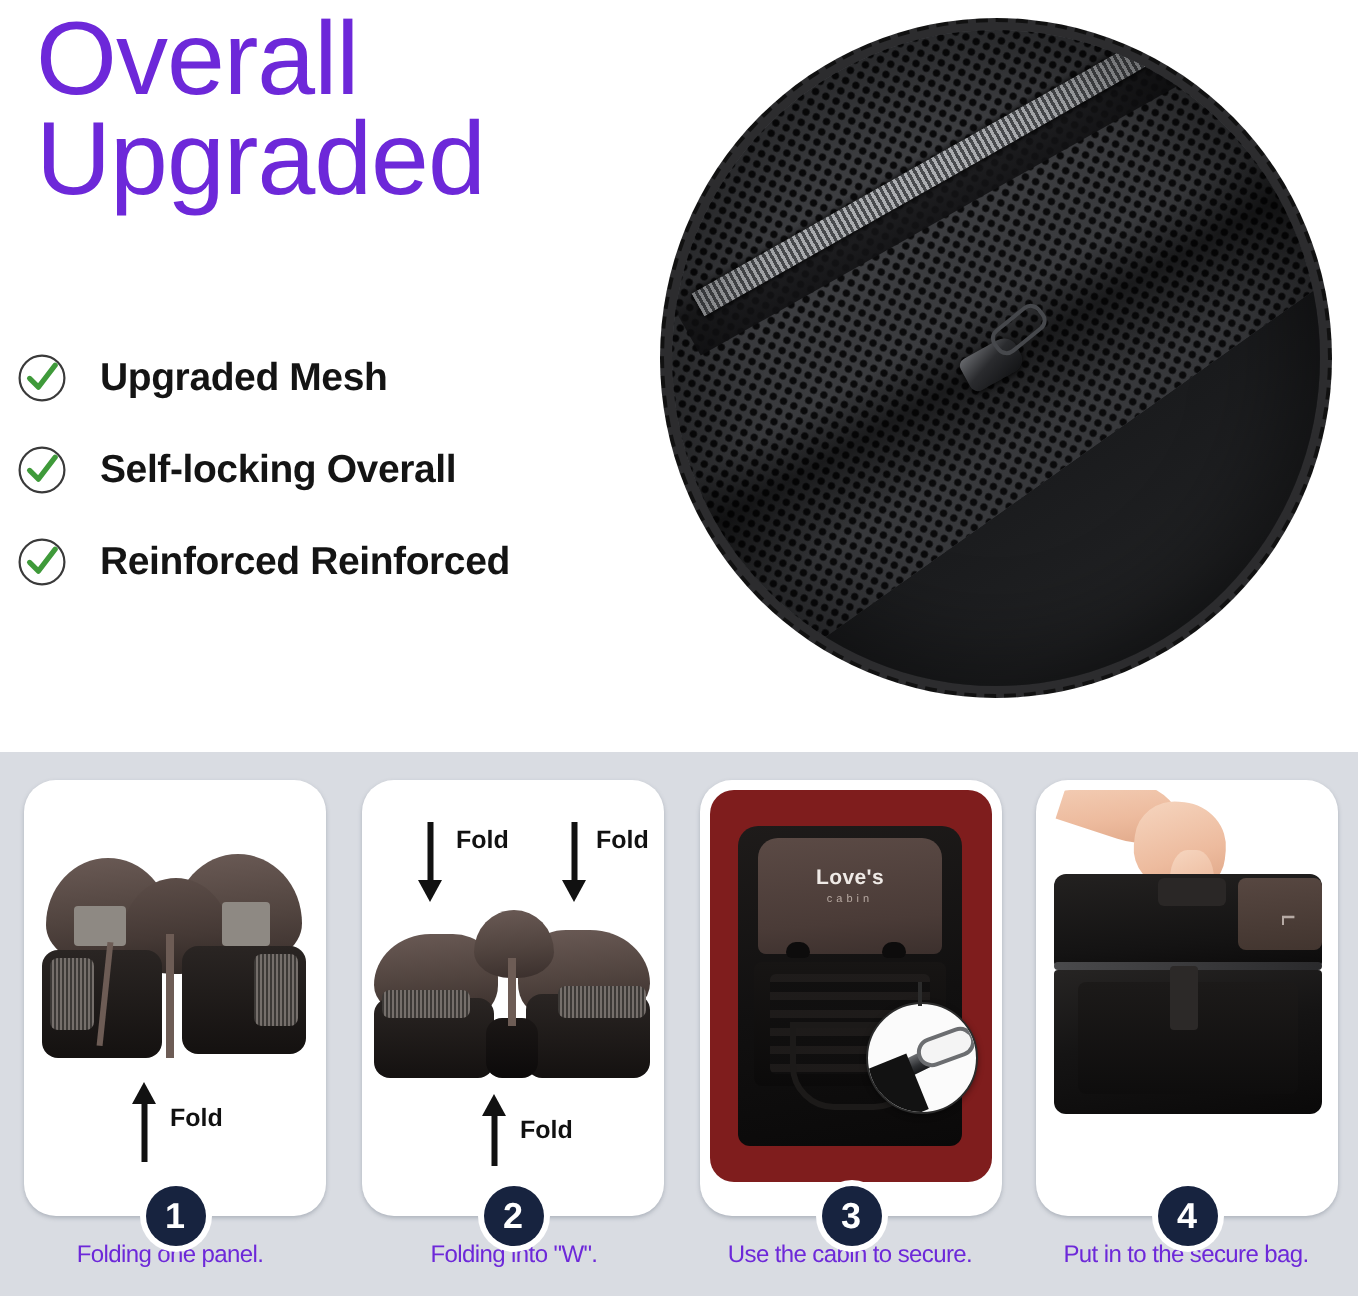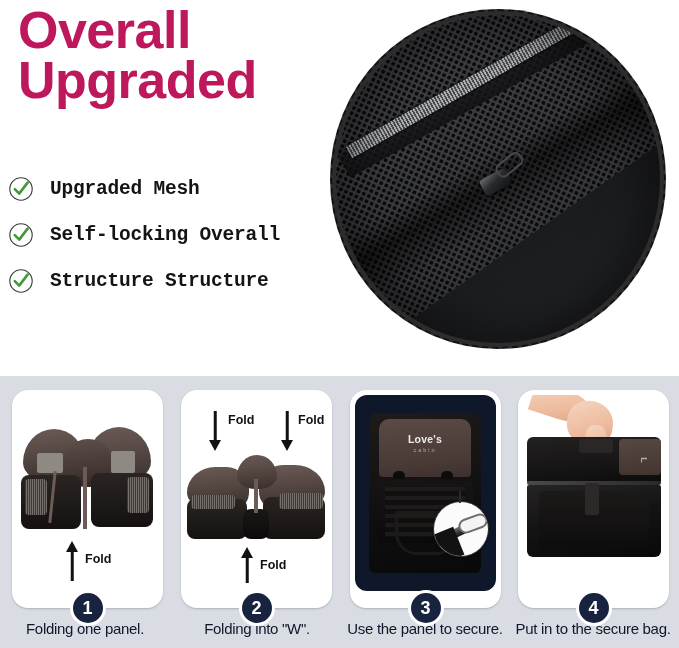--- a/index.html
+++ b/index.html
@@ -20,38 +20,37 @@
     position: absolute;
     left: 0; top: 0;
     width: 679px; height: 376px;
     background: #ffffff;
   }
 
   #headline {
     position: absolute;
     left: 18px; top: 6px;
     width: 300px;
-    color: #be185d;
+    color: #6d28d9;
     font-size: 52px;
-    font-weight: bold;
+    font-weight: normal;
     line-height: 0.96;
     letter-spacing: -0.5px;
   }
   #headline .hl-line { display: block; white-space: nowrap; }
 
   #feature-list {
     position: absolute;
     left: 8px; top: 166px;
     width: 310px;
   }
   .feature-row {
     display: flex;
     align-items: center;
     height: 46px;
-    font-family: Liberation Mono, monospace;
   }
   .check-icon {
     width: 26px; height: 26px;
     flex: 0 0 26px;
     margin-right: 16px;
     position: relative;
   }
   .check-icon svg { display: block; }
   .feature-label {
     font-size: 19.5px;
@@ -207,22 +206,22 @@
     line-height: 30px;
     text-align: center;
     box-shadow: 0 0 0 3px #ffffff;
     z-index: 5;
   }
   .step-caption {
     position: absolute;
     top: 244px;
     width: 170px;
     text-align: center;
-    font-size: 15px;
-    color: #0f172a;
+    font-size: 12px;
+    color: #6d28d9;
     letter-spacing: -0.3px;
     white-space: nowrap;
   }
   #caption-1 { left: 0px; }
   #caption-2 { left: 172px; }
   #caption-3 { left: 340px; }
   #caption-4 { left: 508px; }
 
   
   .playpen {
@@ -359,21 +358,21 @@
     </div>
 
 
     <div class="feature-row">
       <span class="check-icon">
         <svg width="26" height="26" viewBox="0 0 26 26">
           <circle cx="13" cy="13" r="11.2" fill="none" stroke="#3a3a3a" stroke-width="1.1"></circle>
           <path d="M6.8 13.2 L11.2 17.6 L19.6 6.6" fill="none" stroke="#3f9a3a" stroke-width="2.6" stroke-linecap="round" stroke-linejoin="round"></path>
         </svg>
       </span>
-      <span class="feature-label">Structure Structure</span>
+      <span class="feature-label">Reinforced Reinforced</span>
     </div>
 
   </div>
 
   <div id="hero-photo">
     <div id="hero-inner">
       <div class="fab-lower"></div>
       <div class="fab-mesh"></div>
       <div class="fab-shadowband"></div>
       <div class="zipper-tape"></div>
@@ -445,41 +444,41 @@
         <span class="arrow-head-up"></span>
         <span class="arrow-line" style="top:10px; height:26px;"></span>
       </div>
       <span class="arrow-label" style="left:74px; top:163px;">Fold</span>
     </div>
     <span class="step-badge">2</span>
   </div>
   <div class="step-caption" id="caption-2">Folding into "W".</div>
 
   <div class="step-card" id="step-card-3">
-    <div class="step-photo" style="background:#0f172a;">
+    <div class="step-photo" style="background:#7f1d1d;">
       <div class="bag3-body" style="left:14px; top:18px; width:112px; height:160px; background:linear-gradient(170deg,#1e1b1a 0%,#111010 55%,#0a0909 100%);"></div>
       <div class="bag3-body" style="left:24px; top:24px; width:92px; height:58px; background:linear-gradient(175deg,#5b4a45 0%,#4a3b37 70%,#3c302d 100%); border-radius:10px 10px 4px 4px;"></div>
       <div class="bag3-logo" style="left:24px; top:38px; width:92px;">Love's</div>
       <div class="bag3-sub" style="left:24px; top:52px; width:92px;">cabin</div>
       <div class="bag3-body" style="left:38px; top:76px; width:12px; height:8px; background:#0d0c0c;"></div>
       <div class="bag3-body" style="left:86px; top:76px; width:12px; height:8px; background:#0d0c0c;"></div>
       <div class="bag3-body" style="left:22px; top:86px; width:96px; height:62px; background:linear-gradient(180deg,#171514 0%,#0b0a0a 100%); border-radius:4px;"></div>
       <div class="bag3-body" style="left:30px; top:92px; width:80px; height:50px; background:repeating-linear-gradient(180deg,#201d1c 0 4px,#100f0f 4px 9px); border-radius:3px; opacity:.85;"></div>
       <div class="bag3-body" style="left:40px; top:116px; width:58px; height:38px; border:3px solid #1c1a19; background:transparent; border-radius:0 0 22px 22px;"></div>
 
       <div class="inset-circle" style="left:78px; top:106px; width:54px; height:54px;">
         <span style="position:absolute; left:-4px; top:26px; width:54px; height:9px; background:linear-gradient(180deg,#6d6f72 0%,#2f3134 60%,#17181a 100%); transform:rotate(-26deg); border-radius:3px;"></span>
         <span style="position:absolute; left:24px; top:14px; width:26px; height:11px; border:2px solid #6b6d70; border-radius:8px; background:#f4f4f4; transform:rotate(-20deg);"></span>
         <span style="position:absolute; left:-8px; top:30px; width:34px; height:30px; background:#121212; transform:rotate(-22deg);"></span>
       </div>
       <span style="position:absolute; left:104px; top:96px; width:1.5px; height:12px; background:#2b2b2b;"></span>
     </div>
     <span class="step-badge">3</span>
   </div>
-  <div class="step-caption" id="caption-3">Use the panel to secure.</div>
+  <div class="step-caption" id="caption-3">Use the cabin to secure.</div>
 
   <div class="step-card" id="step-card-4">
     <div class="step-photo" style="background:#ffffff;">
 
       <div class="hand-shape" style="left:8px; top:-6px; width:58px; height:30px; border-radius:0 40% 44% 0; transform:rotate(18deg);"></div>
       <div class="hand-shape" style="left:44px; top:6px; width:46px; height:44px; border-radius:44% 50% 40% 46%; transform:rotate(6deg);"></div>
       <div class="hand-shape" style="left:62px; top:30px; width:22px; height:36px; border-radius:40% 40% 46% 46%;"></div>
 
       <div class="bag4-body" style="left:4px; top:42px; width:134px; height:46px; background:linear-gradient(175deg,#232120 0%,#141313 70%,#0c0b0b 100%); border-radius:6px 6px 2px 2px;"></div>
       <div class="bag4-body" style="left:96px; top:44px; width:42px; height:36px; background:linear-gradient(175deg,#574741 0%,#42352f 100%); border-radius:4px;"></div>

